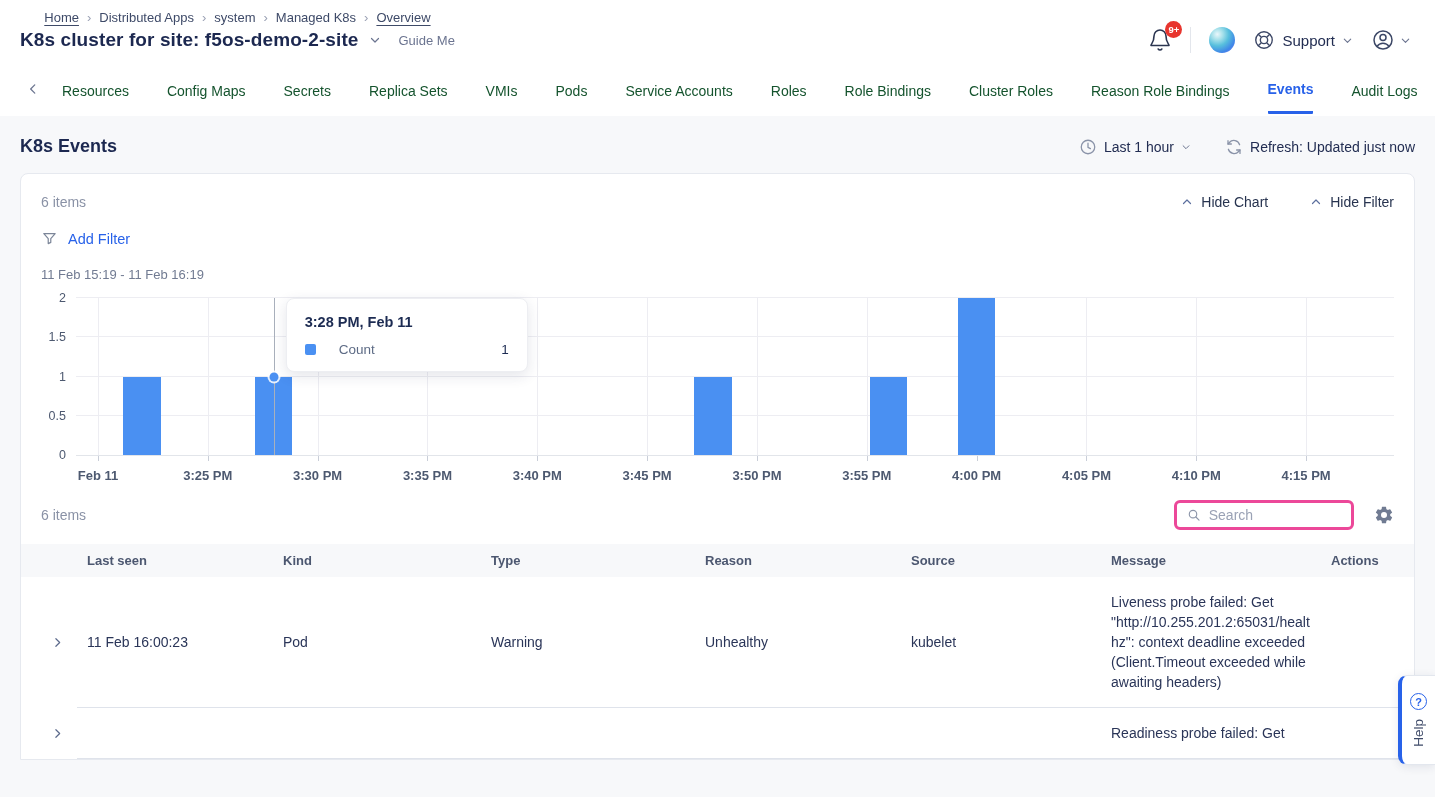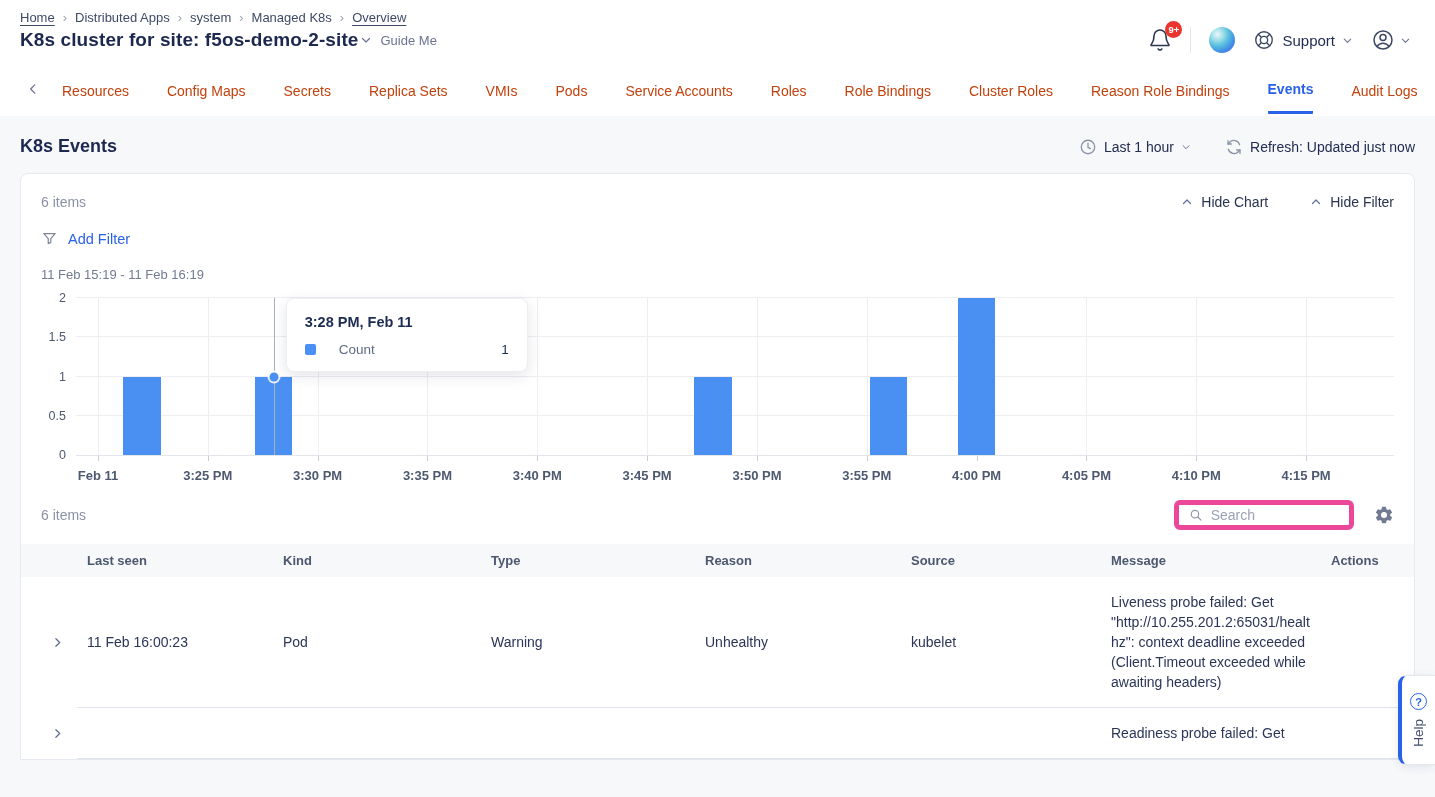--- a/index.html
+++ b/index.html
@@ -2,43 +2,43 @@
 <html><head>
 <meta charset="utf-8">
 <style>
   * { margin:0; padding:0; box-sizing:border-box; }
   html,body { width:1435px; height:797px; overflow:hidden; background:#fff;
     font-family:"Liberation Sans", sans-serif; color:#222d52; }
   svg { display:block; }
 
   
   .topbar { height:62px; background:#fff; display:flex; justify-content:space-between; padding:10px 24px 0 20px; }
-  .breadcrumb { display:flex; align-items:center; gap:8px; font-size:13px; color:#3e4a68; }
+  .breadcrumb { display:flex; align-items:center; gap:8px; font-size:13px; color:#3e4a68;justify-content:center; }
   .crumb { cursor:pointer; }
   .crumb.u { text-decoration:underline; text-underline-offset:3px; }
   .crumb-sep { color:#9aa1b4; font-size:13px; }
-  .title-row { display:flex; align-items:center; gap:1px; margin-top:4px; }
+  .title-row { display:flex; align-items:center; gap:10px; margin-top:4px; }
   .title-row h1 { font-size:19px; font-weight:700; color:#1c2850; letter-spacing:.1px; }
   .guide-me { font-size:13px; color:#6b7490; margin-left:8px; }
   .topbar-right { display:flex; align-items:center; gap:18px; padding-top:8px; }
   .bell-wrap { position:relative; }
   .badge { position:absolute; top:-7px; right:-10px; background:#e8352e; color:#fff; font-size:9.5px; font-weight:700;
     min-width:17px; height:17px; border-radius:9px; display:flex; align-items:center; justify-content:center; padding:0 3px; }
   .vdiv { width:1px; height:26px; background:#e3e6ec; }
   .sphere { width:26px; height:26px; border-radius:50%;
     background: radial-gradient(circle at 32% 28%, #eaf7fb 0%, #a5e0ea 22%, #57bfdd 45%, #3f86e8 72%, #8b7cf0 100%); }
   .support { display:flex; align-items:center; gap:7px; font-size:15px; color:#222d52; }
   .account { display:flex; align-items:center; gap:5px; }
 
   
   .tabbar { height:54px; background:#fff; display:flex; align-items:center; padding:0 20px; }
   .back-chev { padding:0 10px 0 6px; display:flex; align-items:center; cursor:pointer; }
   .tab-vdiv { width:1px; height:30px; background:#e8eaef; margin-right:12px; }
   .tabs { display:flex; align-items:center; gap:38px; flex:1; justify-content:space-between; }
-  .tab { font-size:14px; color:#c2410c; padding:17px 0 14px; cursor:pointer; white-space:nowrap; }
+  .tab { font-size:14px; color:#14532d; padding:17px 0 14px; cursor:pointer; white-space:nowrap; }
   .tab.active { color:#2862e9; font-weight:700; border-bottom:3px solid #2862e9; border-radius:1px; }
 
   
   .main { background:#f7f8fa; height:681px; }
   .page-head { display:flex; justify-content:space-between; align-items:center; padding:20px 20px 16px; }
   .page-head h2 { font-size:18px; font-weight:700; color:#1c2850; }
   .page-controls { display:flex; align-items:center; gap:34px; }
   .ctrl { display:flex; align-items:center; gap:7px; font-size:14px; color:#222d52; cursor:pointer; }
 
   .card { margin:0 20px; background:#fff; border:1px solid #e6e9ef; border-radius:8px 8px 0 0; }
@@ -67,21 +67,21 @@
   .chart-tooltip { position:absolute; top:0; width:242px; background:#fff; border:1px solid #edeef2;
     border-radius:8px; box-shadow:0 4px 14px rgba(30,40,80,.12); padding:15px 18px 14px; z-index:5; }
   .tt-title { font-size:14.5px; font-weight:700; color:#1c2b52; margin-bottom:12px; }
   .tt-row { display:flex; align-items:center; font-size:13.5px; color:#5d6b85;gap:13px; }
   .tt-swatch { width:11px; height:11px; background:#4a90f2; border-radius:2px; margin-right:10px; }
   .tt-val { margin-left:auto; color:#1c2b52; }
 
   
   .table-toolbar { display:flex; align-items:center; margin-top:6px; padding-bottom:14px; }
   .toolbar-right { margin-left:auto; display:flex; align-items:center; gap:20px; }
-  .search-box { display:flex; align-items:center; gap:8px; width:180px; height:30px; border:5px solid #ec4899;
+  .search-box { display:flex; align-items:center; gap:8px; width:180px; height:30px; border:3px solid #ec4899;
     border-radius:6px; padding:0 10px; background:#fff; }
   .search-box input { border:none; outline:none; width:100%; font-size:14px; color:#222d52;
     font-family:"Liberation Sans",sans-serif; }
   .search-box input::placeholder { color:#9aa2b5; }
 
   
   table { width:100%; border-collapse:collapse; table-layout:fixed; }
   thead th { background:#f7f8fa; font-size:13px; font-weight:700; color:#4c5770; text-align:left;
     padding:9px 10px; }
   tbody td { font-size:14px; color:#2a3558; padding:15px 10px; vertical-align:middle;

